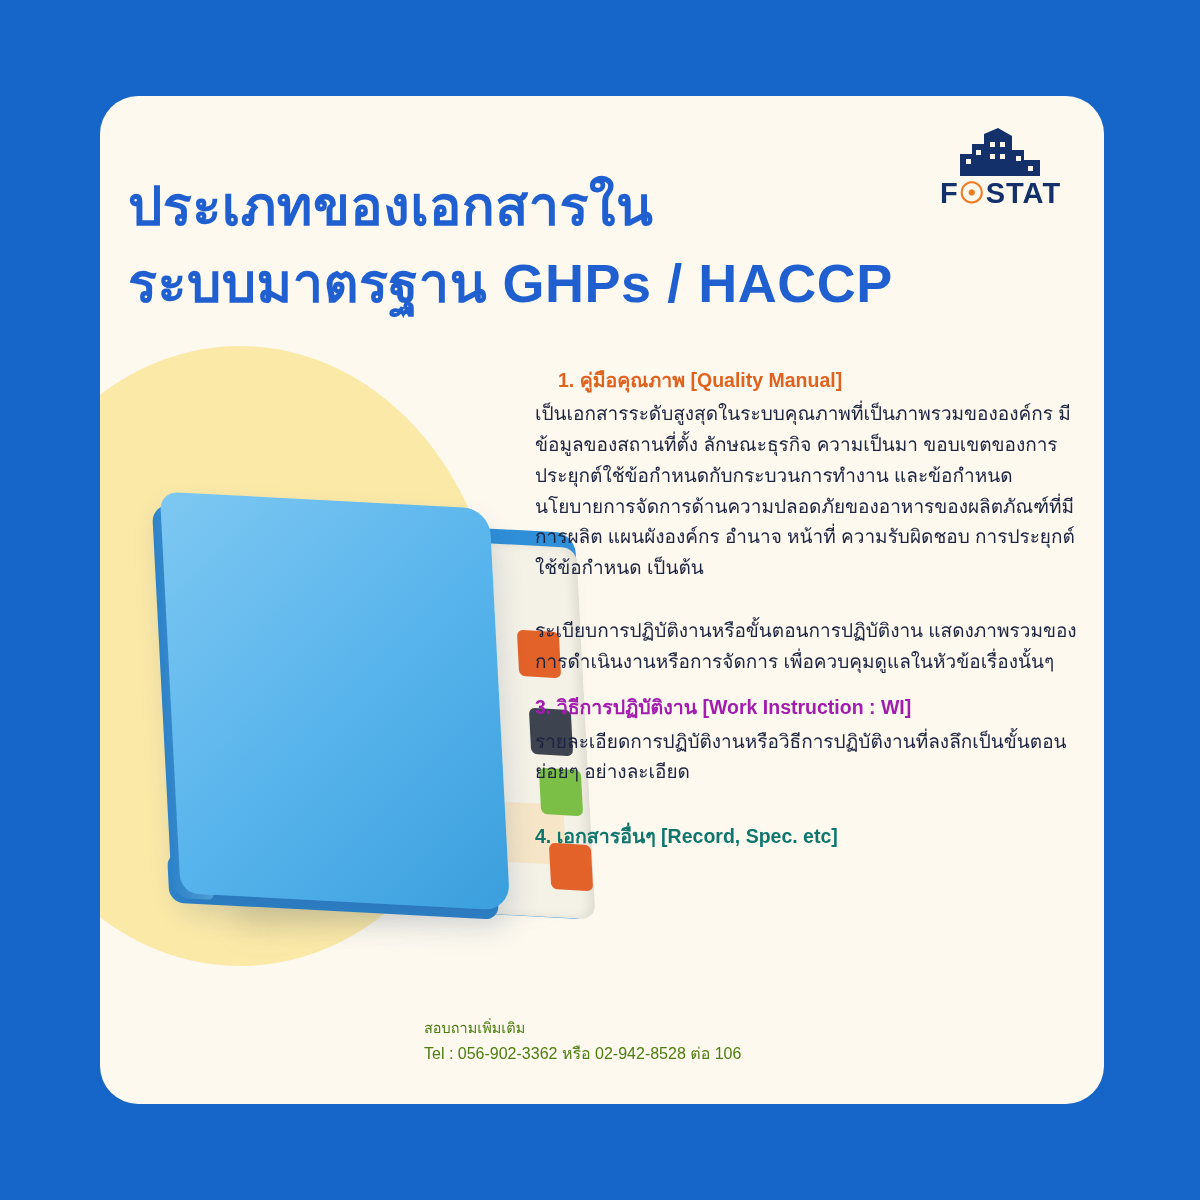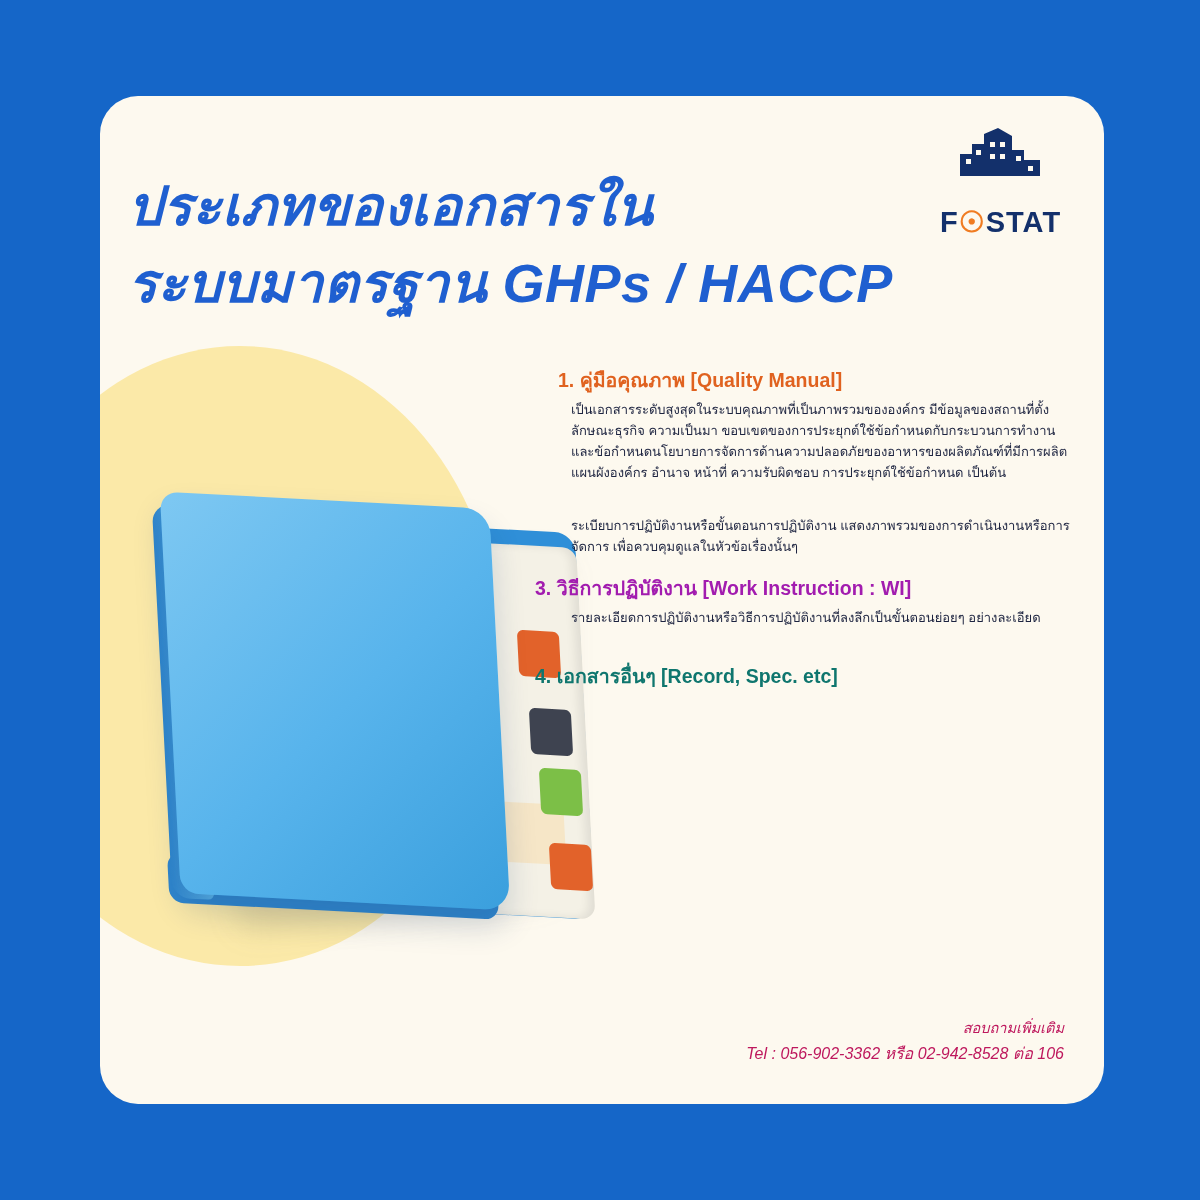--- a/index.html
+++ b/index.html
@@ -56,36 +56,34 @@
   .logo-text {
     position: absolute;
     left: 0;
     top: 56px;
     width: 120px;
     text-align: left;
     font-size: 29px;
     font-weight: bold;
     letter-spacing: 1px;
     color: #13306b;
-    margin-top: 29px;
   }
   .logo-text .dot {
     color: #f07c22;
   }
   .title {
     position: absolute;
     left: 28px;
     top: 72px;
     width: 940px;
     color: #1f5fd0;
     font-size: 54px;
     font-weight: bold;
     line-height: 1.42;
     letter-spacing: 0.5px;
-    font-style: italic;
   }
   .title .line2 {
     display: block;
   }
   .book-wrap {
     position: absolute;
     left: 10px;
     top: 310px;
     width: 430px;
     height: 520px;
@@ -103,38 +101,35 @@
     font-size: 19.5px;
     font-weight: bold;
     line-height: 1.5;
     margin-bottom: 4px;
   }
   .h-orange { color: #e0621f; margin-left: 23px; }
   .h-blue   { color: #1f5fd0; }
   .h-green  { color: #a21caf; }
   .h-red    { color: #0f766e; }
   .item-body {
-    font-size: 13px;
+    font-size: 19px;
     line-height: 1.62;
     color: #1d2440;
-    margin-left: 36px;
   }
   .spacer-1 { height: 18px; }
   .spacer-2 { height: 2px; }
   .spacer-3 { height: 20px; }
   .footer {
     position: absolute;
     right: 40px;
     bottom: 36px;
     width: 640px;
-    text-align: right;
-    color: #be185d;
+    color: #4d7c0f;
     font-size: 16px;
     line-height: 1.72;
-    font-style: italic;
   }
   .footer .small {
     font-size: 14.5px;
   }
   
   .book-shadow {
     position: absolute;
     left: 125px;
     top: 165px;
     width: 330px;

